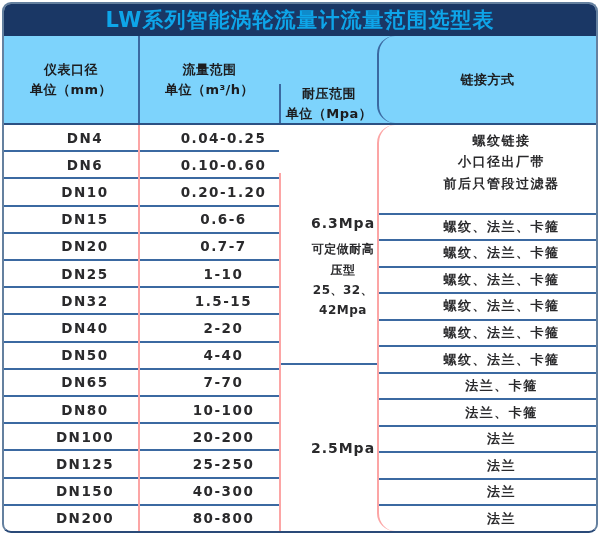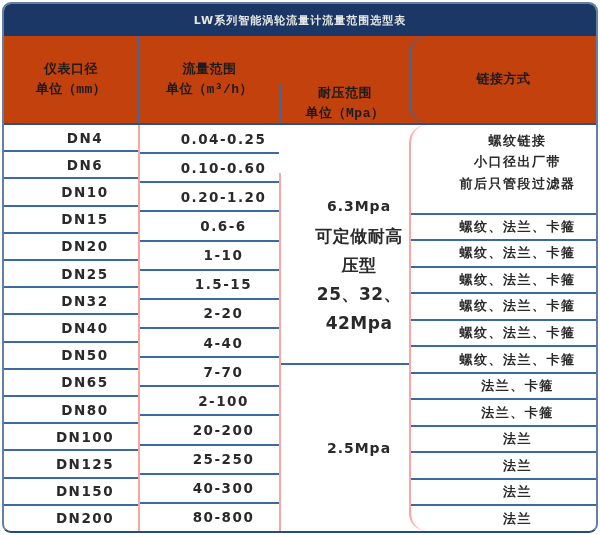--- a/index.html
+++ b/index.html
@@ -16,77 +16,76 @@
     overflow: hidden;
     background: #ffffff;
     display: flex;
     flex-direction: column;
   }
 
   .title-bar {
     height: 32px;
     flex: 0 0 32px;
     background: #1a3765;
-    color: #e5e5e5;
+    color: #0ea5e9;
     display: flex;
     align-items: center;
     justify-content: center;
-    font-size: 11px;
+    font-size: 21px;
     font-weight: bold;
     letter-spacing: 1px;
   }
 
   .header-row {
     flex: 0 0 48px;
-    background: #c2410c;
+    background: #7dd3fc;
     display: flex;
     border-bottom: 2px solid #2c5183;
-    font-family: Liberation Mono, monospace;
   }
   .hcell {
     display: flex;
     flex-direction: column;
     align-items: center;
     justify-content: center;
     font-size: 13px;
     font-weight: bold;
     color: #1c1c1e;
     line-height: 1.5;
     letter-spacing: 0.5px;
     text-align: center;
   }
   .hcell + .hcell { border-left: 2px solid #3b69a1; }
 
   .body-grid { flex: 1; display: flex; min-height: 0; }
   .col { display: flex; flex-direction: column; min-height: 0; }
   .col + .col { border-left: 2px solid #fca5a5; }
   .c1 { width: 134px; }
   .c2 { width: 141px; }
-  .c3 { width: 130px; margin-top: 48px; }
+  .c3 { width: 98px; margin-top: 48px; }
   .c4 { flex: 1; border-radius: 18px; }
 
   .cell {
     display: flex;
     align-items: center;
     justify-content: center;
     font-weight: bold;
     color: #2a2a2c;
     min-height: 0;
     padding-left: 28px;
   }
   .cell + .cell { border-top: 2px solid #3b69a1; }
 
   .c1 .cell, .c2 .cell { flex: 1; font-size: 13.5px; letter-spacing: 1.5px; }
 
   .c3 .cell { flex-direction: column; justify-content: center; }
   .pressure-high { flex: 8; gap: 8px; }
   .pressure-low  { flex: 7; }
   .pressure-label { font-size: 14px; letter-spacing: 1px; }
   .pressure-note {
-    font-size: 17px;
+    font-size: 12px;
     white-space: pre-line;
     text-align: center;
     line-height: 1.7;
     letter-spacing: 0.5px;
   }
 
   .c4 .cell { font-size: 13px; letter-spacing: 1.5px; text-align: center; }
   .conn-merged {
     flex: 3;
     white-space: pre-line;
@@ -139,26 +138,27 @@
       <div class="cell">DN125</div>
       <div class="cell">DN150</div>
       <div class="cell">DN200</div>
     </div>
 
     <div class="col c2">
       <div class="cell">0.04-0.25</div>
       <div class="cell">0.10-0.60</div>
       <div class="cell">0.20-1.20</div>
       <div class="cell">0.6-6</div>
+      <div class="cell">0.7-7</div>
       <div class="cell">1-10</div>
       <div class="cell">1.5-15</div>
       <div class="cell">2-20</div>
       <div class="cell">4-40</div>
       <div class="cell">7-70</div>
-      <div class="cell">2-100</div>
+      <div class="cell">10-100</div>
       <div class="cell">20-200</div>
       <div class="cell">25-250</div>
       <div class="cell">40-300</div>
       <div class="cell">80-800</div>
     </div>
 
     <div class="col c3">
       <div class="cell pressure-high">
         <div class="pressure-label">6.3Mpa</div>
         <div class="pressure-note">可定做耐高压型

